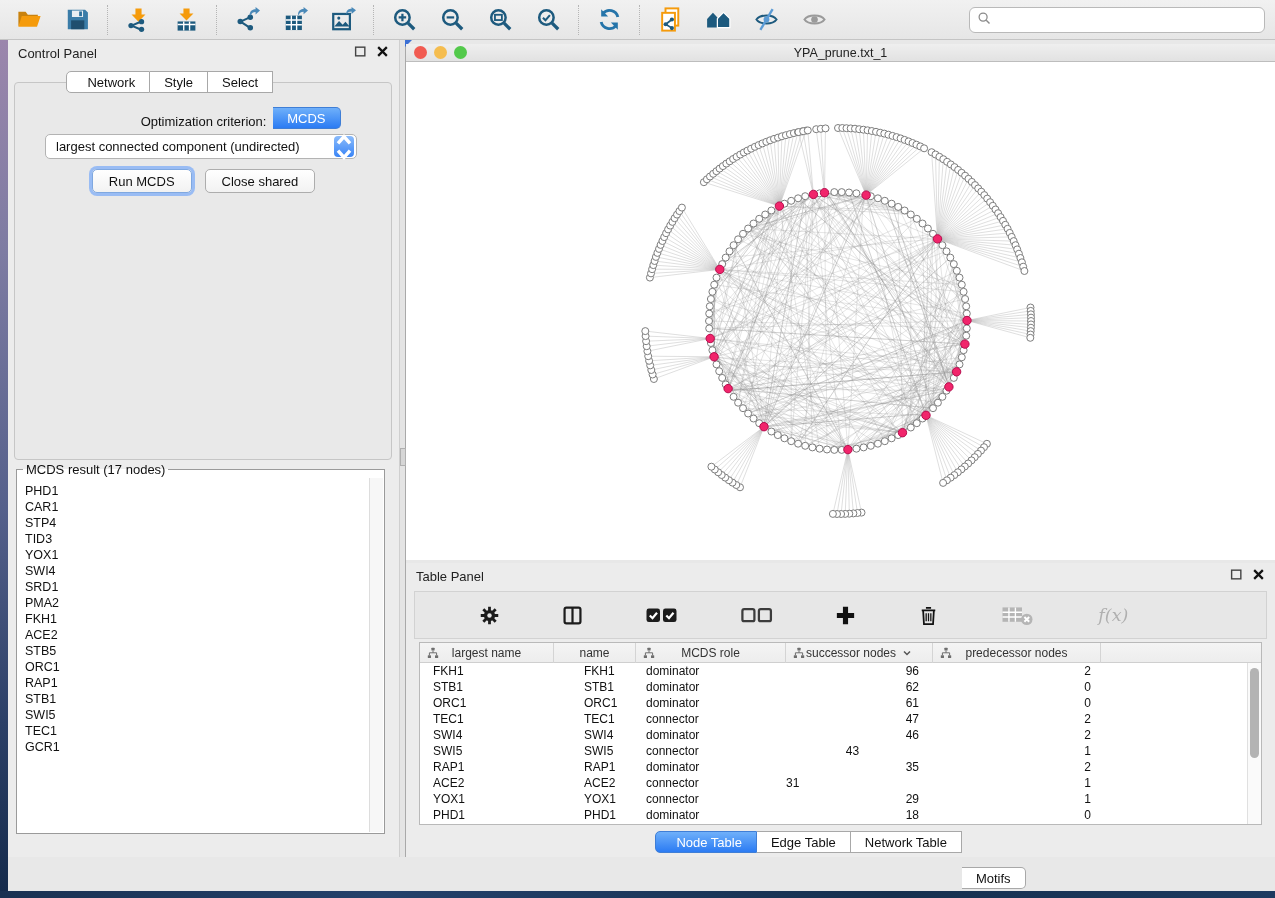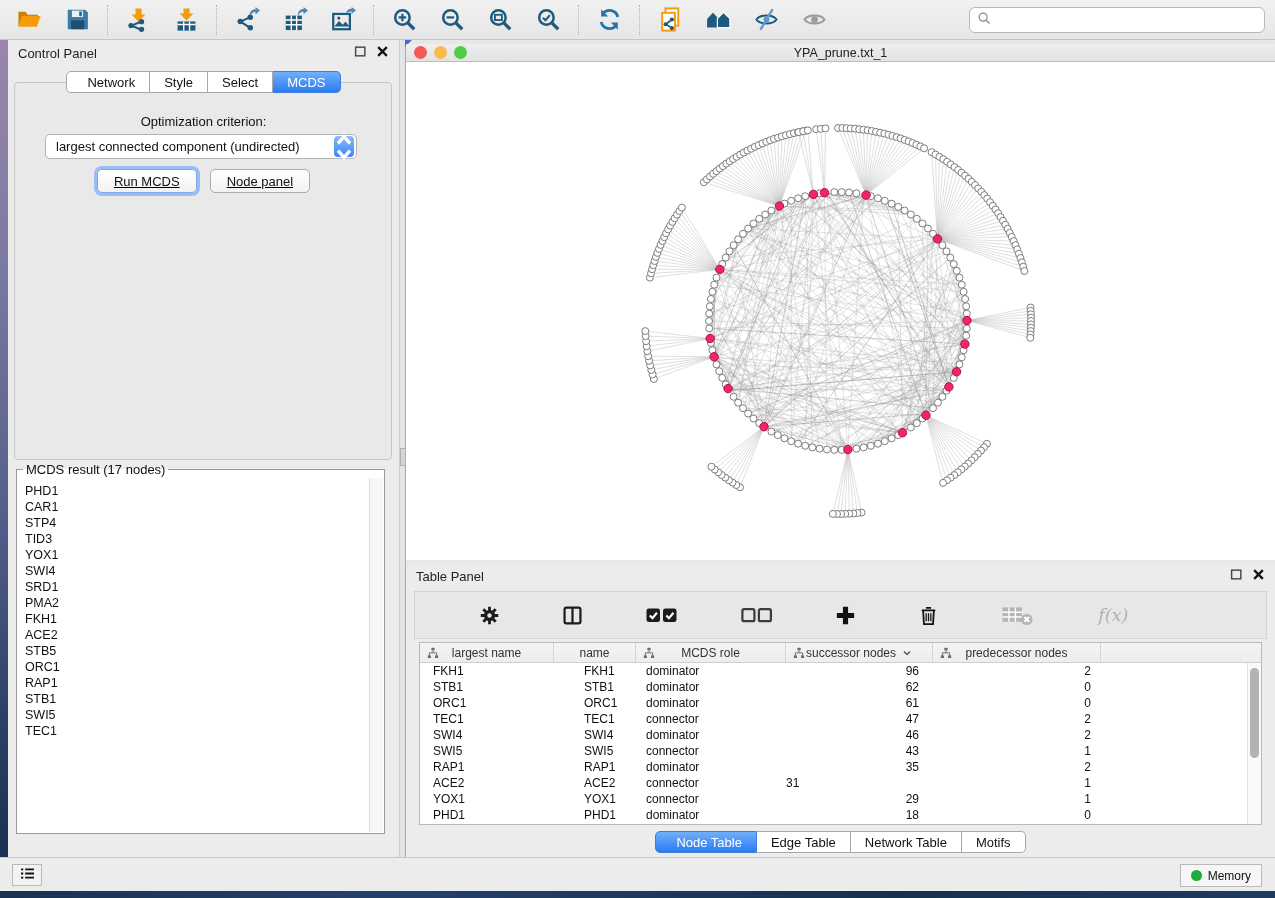--- a/index.html
+++ b/index.html
@@ -38,38 +38,38 @@
     padding:0 10px; font-size:13px; color:#222; }
   .panel-header .ph-icons { position:absolute; right:10px; top:5px; display:flex; gap:9px; }
   .ph-icons span { display:flex; cursor:pointer; }
   .ph-icons svg { width:13px; height:13px; }
 
   .seg-wrap { position:absolute; top:31px; left:0; width:100%; display:flex;
     justify-content:center; z-index:3; }
   .seg-tab { height:22px; padding:0 14px; font-size:13px; font-family:"Liberation Sans",sans-serif;
     background:#fff; border:1px solid #a8a8a8; border-left-width:0; cursor:pointer; color:#111; }
   .seg-tab:first-child { border-left-width:1px; border-radius:5px 0 0 5px;padding-left:20px; }
-  .seg-tab:last-child { border-radius:0 5px 5px 0; }
+  .seg-tab:last-child { border-radius:0 5px 5px 0;margin-top:36px; }
   .seg-tab.active { background:linear-gradient(#6fb0fa,#2b7bf3); color:#fff;
     border-color:#3f7ed6; }
 
   #cp-card { position:absolute; left:6px; top:42px; width:378px; height:378px;
     background:#e9e9e9; border:1px solid #c6c6c6; border-radius:4px; }
   #cp-opt-label { position:absolute; top:74px; left:0; width:100%; text-align:center;
     font-size:13px; color:#111; }
   #cp-select { position:absolute; left:37px; top:94px; width:312px; height:25px;
     background:#fff; border:1px solid #b3b3b3; border-radius:5px; display:flex;
     align-items:center; cursor:pointer; }
   #cp-select .sel-text { flex:1; font-size:13px; padding-left:10px; color:#111;
     white-space:nowrap; overflow:hidden; }
   #cp-select .stepper { width:20px; height:21px; margin-right:2px; border-radius:4px;
     background:linear-gradient(#8abbfb,#3a85f6); display:flex; align-items:center;
     justify-content:center; }
   .cp-buttons { position:absolute; top:129px; left:0; width:100%; display:flex;
-    justify-content:center; gap:13px;text-decoration:underline; }
+    justify-content:center; gap:13px; }
   .mac-btn { height:24px; padding:0 16px; font-size:13px; font-family:"Liberation Sans",sans-serif;
     background:linear-gradient(#ffffff,#f2f2f2); border:1px solid #adadad; border-radius:5px;
     cursor:pointer; color:#111; }
   .mac-btn.focus-ring { box-shadow:0 0 0 3px rgba(110,165,250,.65); border-color:#7fa8e0; }
 
   #mcds-box { position:absolute; left:8px; top:422px; width:369px; height:372px;
     border:1px solid #9a9a9a; background:#fff; }
   #mcds-box legend { font-size:13px; color:#111; margin-left:6px; padding:0 3px;
     background:transparent; }
   #mcds-list { position:absolute; left:1px; top:2px; right:15px; bottom:1px;
@@ -376,41 +376,42 @@
     <div id="cp-select">
       <span class="sel-text">largest connected component (undirected)</span>
       <span class="stepper">
         <svg viewBox="0 0 10 16">
             <path d="M2 6.2l3-3.4 3 3.4M2 9.8l3 3.4 3-3.4" stroke="#fff" stroke-width="1.7" fill="none"></path>
           </svg>
       </span>
     </div>
     <div class="cp-buttons">
       <button class="mac-btn focus-ring">Run MCDS</button>
-      <button class="mac-btn">Node panel</button>
+      <button class="mac-btn">Close shared</button>
     </div>
     <fieldset id="mcds-box">
       <legend>MCDS result (17 nodes)</legend>
       <div id="mcds-list">
           <div class="mcds-item">PHD1</div>
           <div class="mcds-item">CAR1</div>
           <div class="mcds-item">STP4</div>
           <div class="mcds-item">TID3</div>
           <div class="mcds-item">YOX1</div>
           <div class="mcds-item">SWI4</div>
           <div class="mcds-item">SRD1</div>
           <div class="mcds-item">PMA2</div>
           <div class="mcds-item">FKH1</div>
           <div class="mcds-item">ACE2</div>
           <div class="mcds-item">STB5</div>
           <div class="mcds-item">ORC1</div>
           <div class="mcds-item">RAP1</div>
           <div class="mcds-item">STB1</div>
           <div class="mcds-item">SWI5</div>
           <div class="mcds-item">TEC1</div>
+          <div class="mcds-item">GCR1</div>
         </div>
       <div id="mcds-scroll"></div>
     </fieldset>
   </div>
 
   <div id="splitter-v">
       <div class="handle"></div>
     </div>
 
   <div id="network-window">
@@ -1448,21 +1449,21 @@
             <div class="t-cell" style="width: 134px; padding-left: 13px;">SWI4</div>
             <div class="t-cell" style="width: 82px; padding-left: 30px;">SWI4</div>
             <div class="t-cell" style="width: 150px; padding-left: 10px;">dominator</div>
             <div class="t-cell" style="width: 147px; text-align: right; padding-right: 14px;">46</div>
             <div class="t-cell" style="width: 168px; text-align: right; padding-right: 10px;">2</div>
           </div>
           <div class="t-row">
             <div class="t-cell" style="width: 134px; padding-left: 13px;">SWI5</div>
             <div class="t-cell" style="width: 82px; padding-left: 30px;">SWI5</div>
             <div class="t-cell" style="width: 150px; padding-left: 10px;">connector</div>
-            <div class="t-cell" style="width: 147px; text-align: right; padding-right: 14px;">43</div>
+            <div class="t-cell" style="width: 147px; text-align: center; padding-right: 14px;">43</div>
             <div class="t-cell" style="width: 168px; text-align: right; padding-right: 10px;">1</div>
           </div>
           <div class="t-row">
             <div class="t-cell" style="width: 134px; padding-left: 13px;">RAP1</div>
             <div class="t-cell" style="width: 82px; padding-left: 30px;">RAP1</div>
             <div class="t-cell" style="width: 150px; padding-left: 10px;">dominator</div>
             <div class="t-cell" style="width: 147px; text-align: right; padding-right: 14px;">35</div>
             <div class="t-cell" style="width: 168px; text-align: right; padding-right: 10px;">2</div>
           </div>
           <div class="t-row">
@@ -1494,27 +1495,14 @@
     <div id="tp-tabs-wrap" class="seg-wrap2">
         <div class="seg-wrap" style="position:static" id="tp-tabs">
           <button class="seg-tab active">Node Table</button>
           <button class="seg-tab">Edge Table</button>
           <button class="seg-tab">Network Table</button>
           <button class="seg-tab">Motifs</button>
         </div>
       </div>
   </div>
 
-  <div id="status-bar">
-    <div id="sb-list-btn">
-      <span><svg viewBox="0 0 18 14">
-            <g stroke="#111" stroke-width="2">
-              <path d="M2 2.5h2.4M6.5 2.5H16M2 7h2.4M6.5 7H16M2 11.5h2.4M6.5 11.5H16"></path>
-            </g>
-          </svg></span>
-    </div>
-    <div id="memory-btn">
-      <span class="dot" style="background: rgb(31, 170, 60);"></span>
-      <span>Memory</span>
-    </div>
-  </div>
 
 </div>
 
 </body></html>

